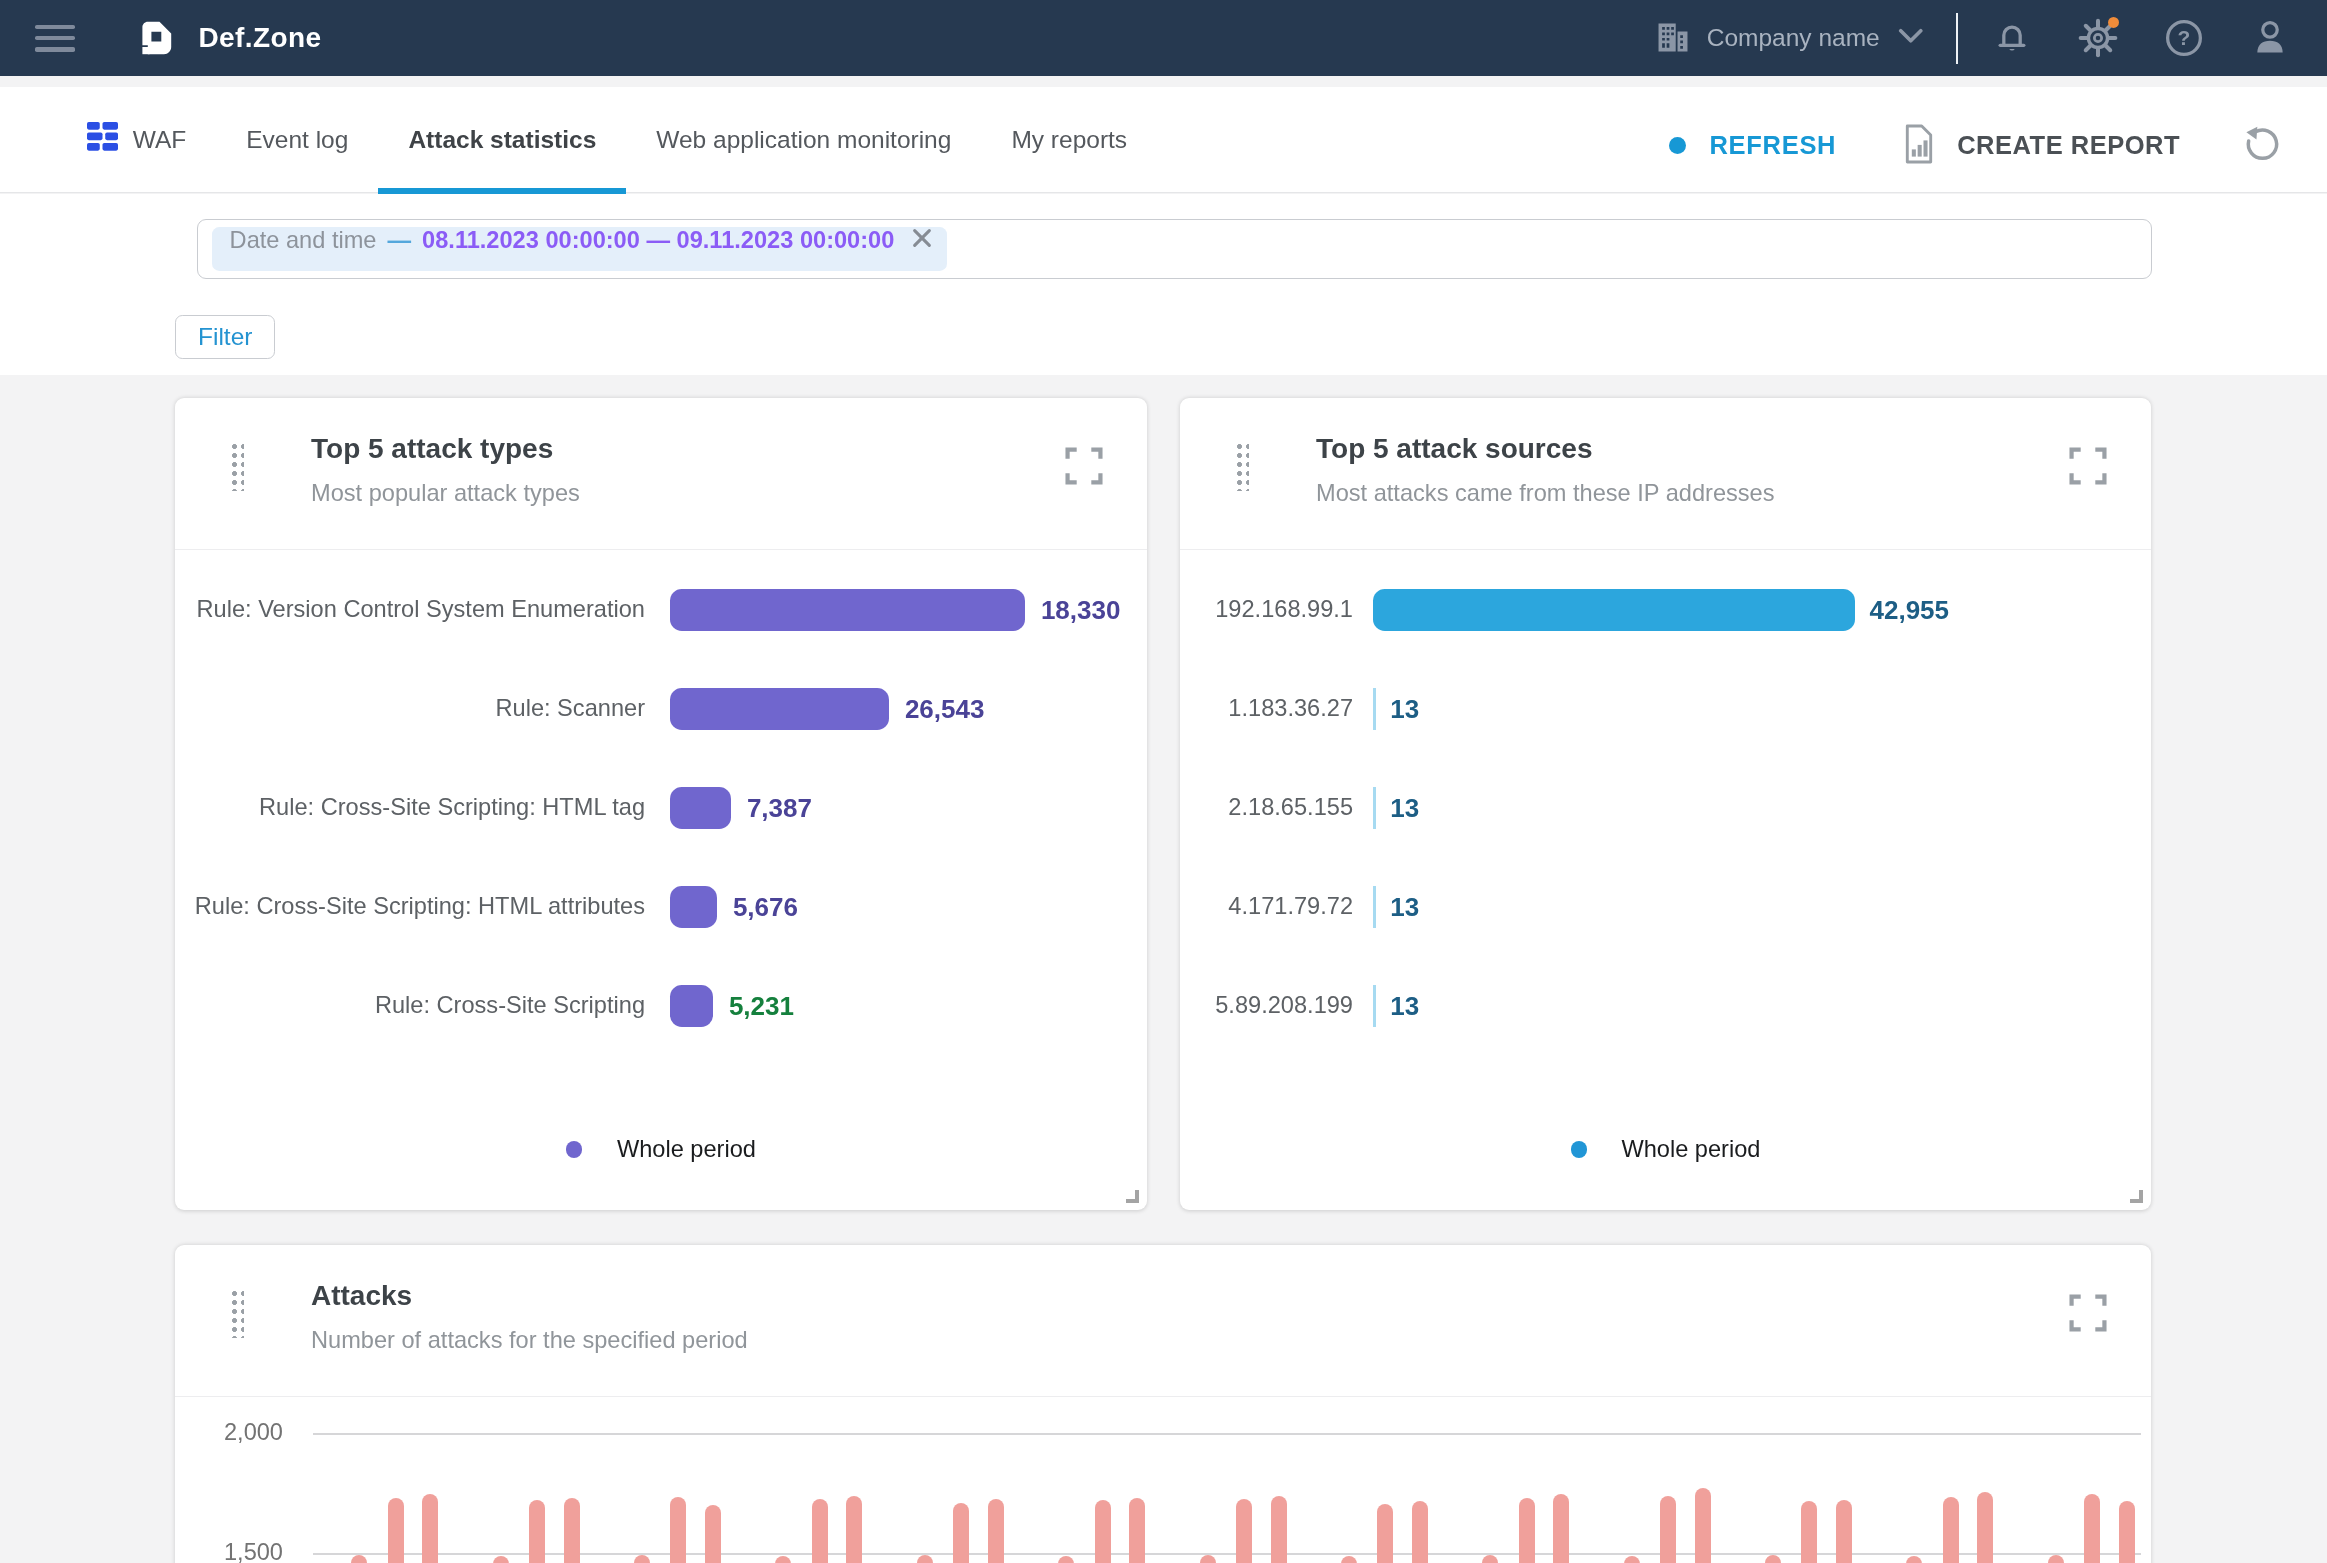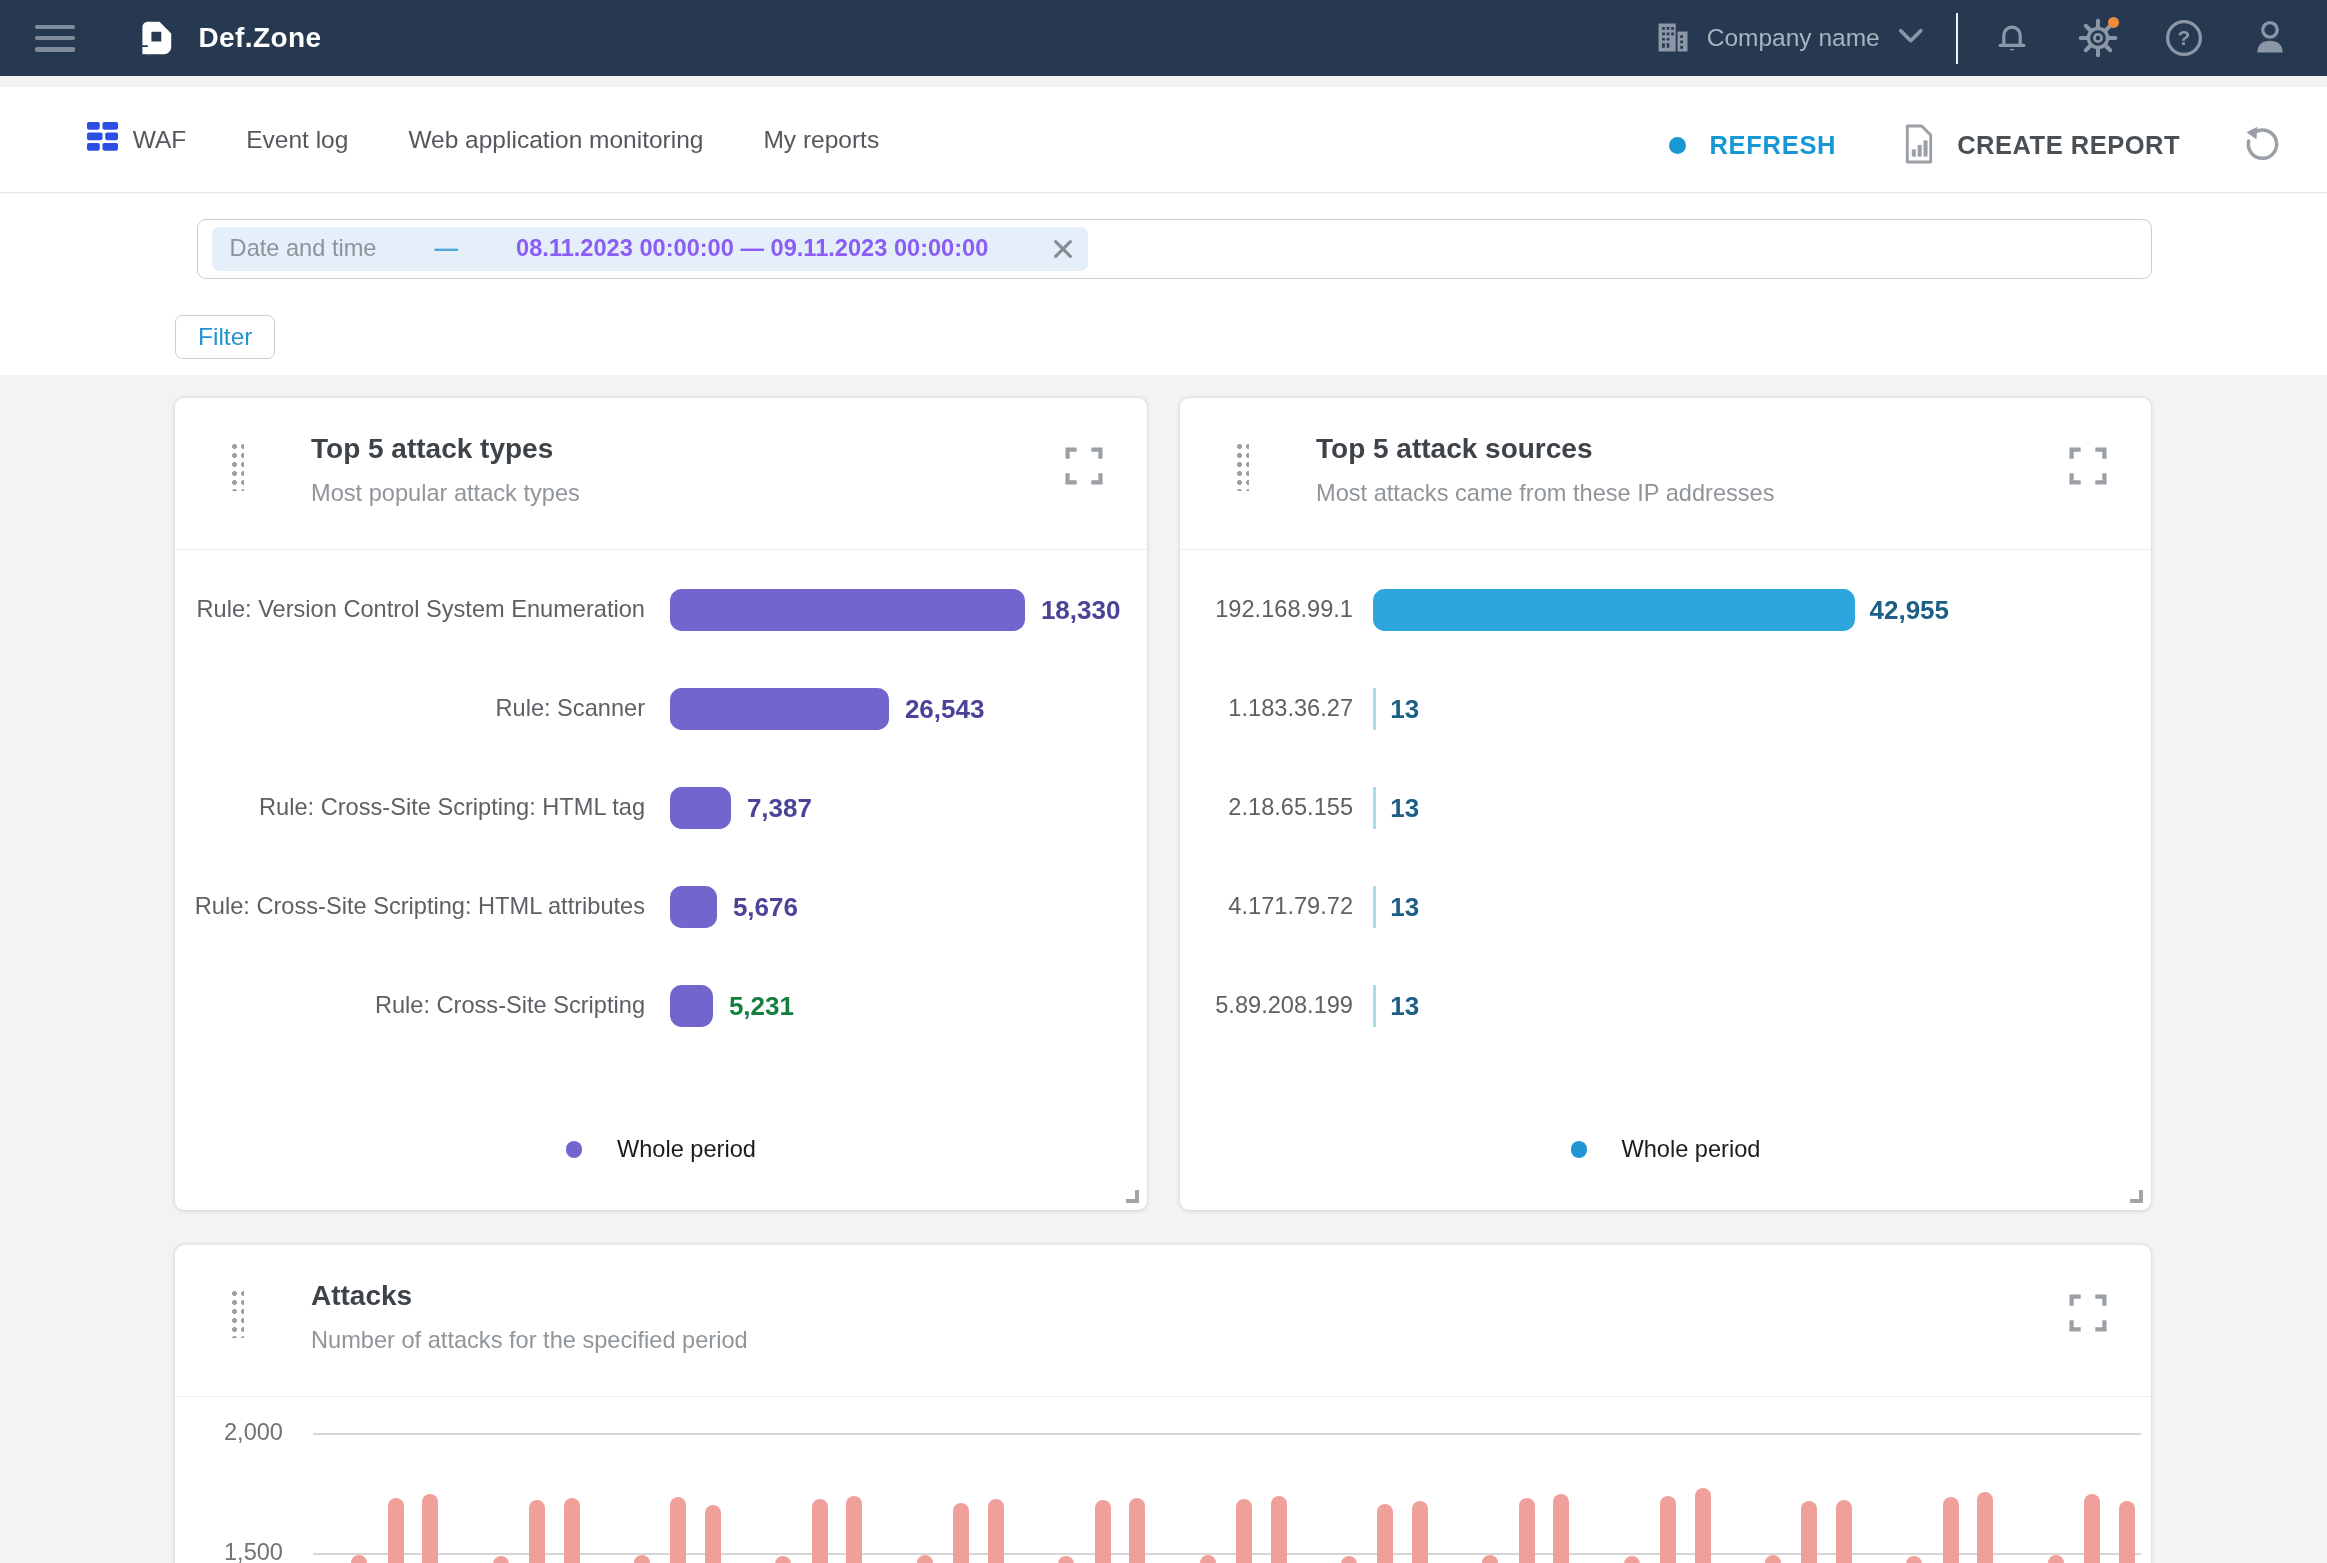--- a/index.html
+++ b/index.html
@@ -41,22 +41,22 @@
   .refresh-label { margin-left:23.6px; color:#1798d5; font-size:25.5px; font-weight:700; letter-spacing:0.7px; }
   .create-report { display:flex; align-items:center; margin-left:65px; background:none; border:none; cursor:pointer; }
   .create-report-label { margin-left:20px; color:#4b5055; font-size:25.5px; font-weight:600; letter-spacing:0.5px; }
   .reset-btn { margin-left:60px; background:none; border:none; cursor:pointer; display:flex; }
 
   
   .filterbar { position:absolute; left:0; top:194px; width:2327px; height:181px; background:#ffffff; }
   .filter-input { position:absolute; left:197px; top:24.5px; width:1955px; height:60px;
     border:1.8px solid #c9ccd1; border-radius:9px; background:#fff;
     display:flex; align-items:center; padding-left:13.6px; cursor:text; }
-  .chip { display:flex; align-items:center; height:44px; background:#e4effa; border-radius:7.3px;
-    padding:0 14.5px 0 18px; font-size:23.6px; cursor:pointer;gap:47px; }
+  .chip { display:flex; align-items:flex-start; height:44px; background:#e4effa; border-radius:7.3px;
+    padding:0 14.5px 0 18px; font-size:23.6px; cursor:pointer; }
   .chip-field { color:#8d939b; }
   .chip-dash { color:#54a7dc; font-weight:600; margin:0 11px; }
   .chip-value { color:#8b5cf6; font-weight:600; }
   .chip-close { margin-left:16.4px; display:flex; background:none; border:none; cursor:pointer; }
   .filter-btn { position:absolute; left:175px; top:121px; height:44px; padding:0 22px;
     background:#fff; border:1.8px solid #c9ccd1; border-radius:7.3px;
     color:#2493d1; font-size:24.5px; cursor:pointer; font-family:inherit; }
 
   
   .card { position:absolute; background:#ffffff; border-radius:9px;
@@ -180,20 +180,23 @@
               <rect x="22" y="12.5" width="14" height="8.5" rx="2"></rect>
             <rect x="2" y="24" width="14" height="8.5" rx="2"></rect>
               <rect x="19" y="24" width="17" height="8.5" rx="2"></rect>
           </g>
         </svg>
       </span>
       <span>WAF</span>
     </div>
     <div class="tab">
         <span>Event log</span>
+      </div>
+    <div class="tab active">
+        <span>Attack statistics</span>
       </div>
     <div class="tab">
         <span>Web application monitoring</span>
       </div>
     <div class="tab">
         <span>My reports</span>
       </div>
   </div>
   <div class="tab-actions">
     <button class="refresh">

